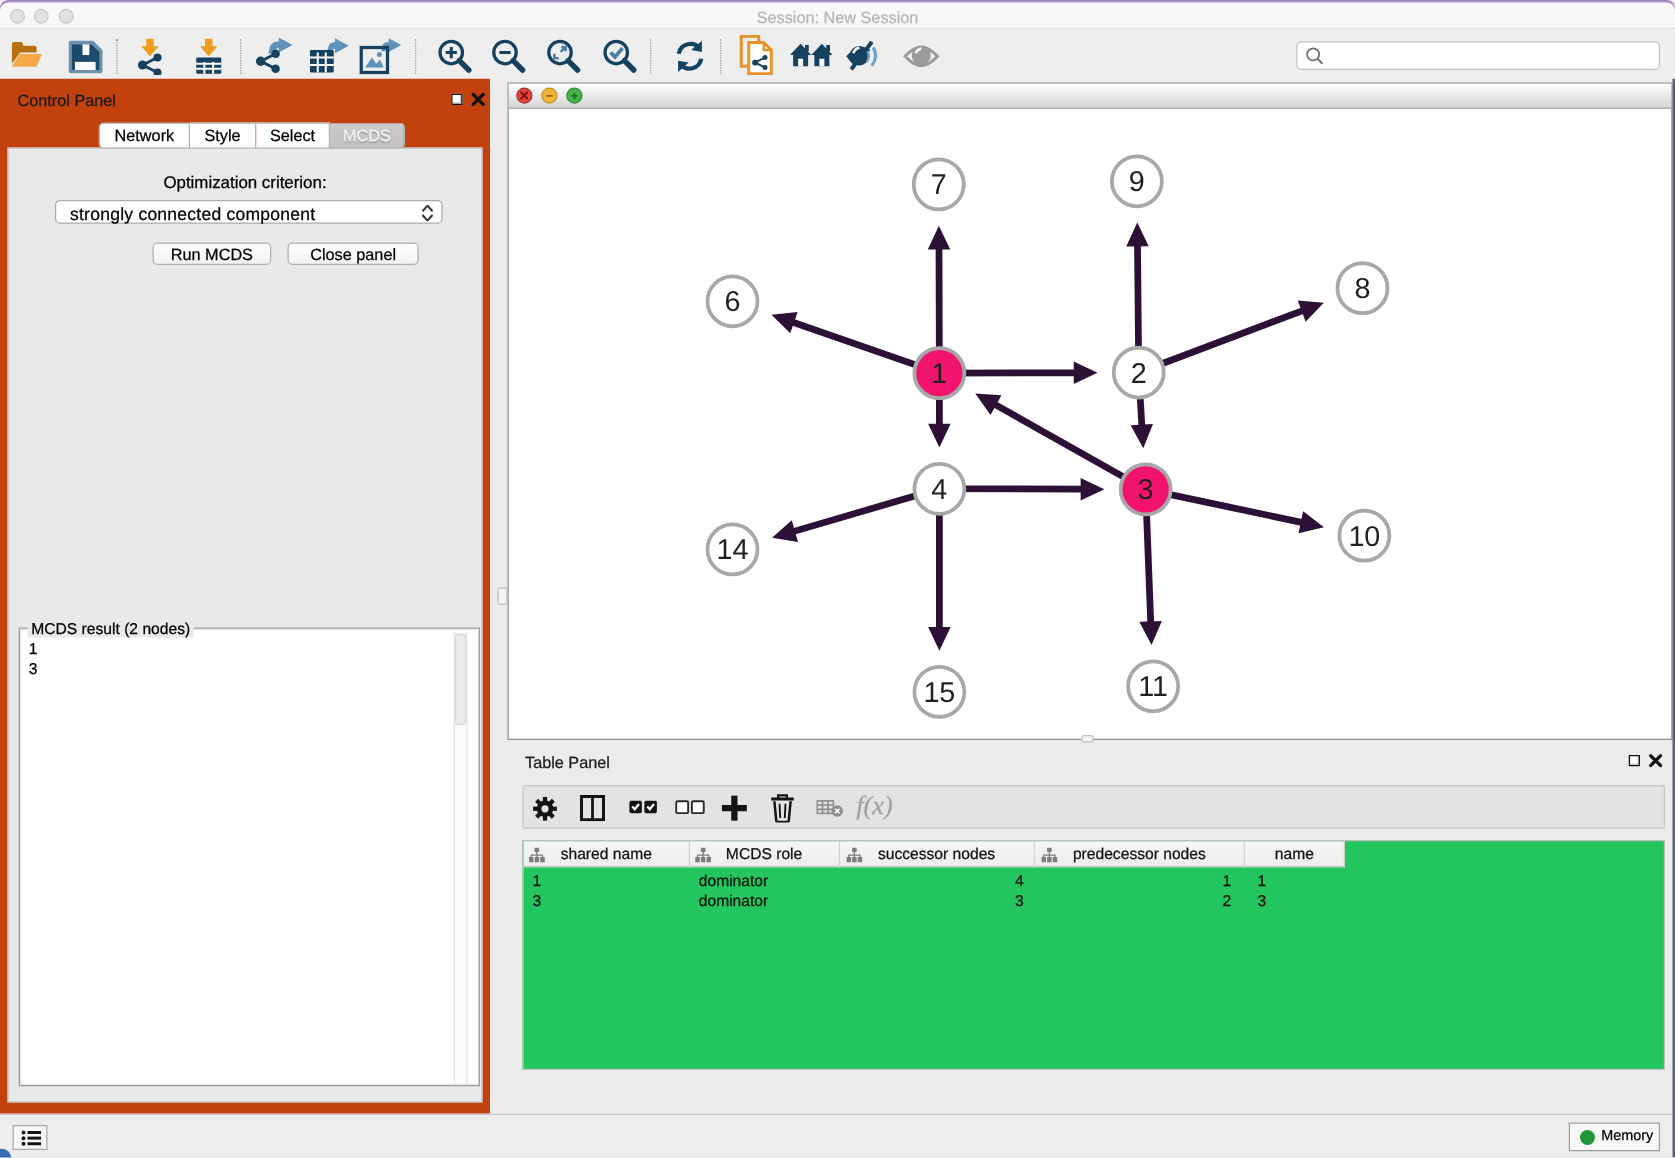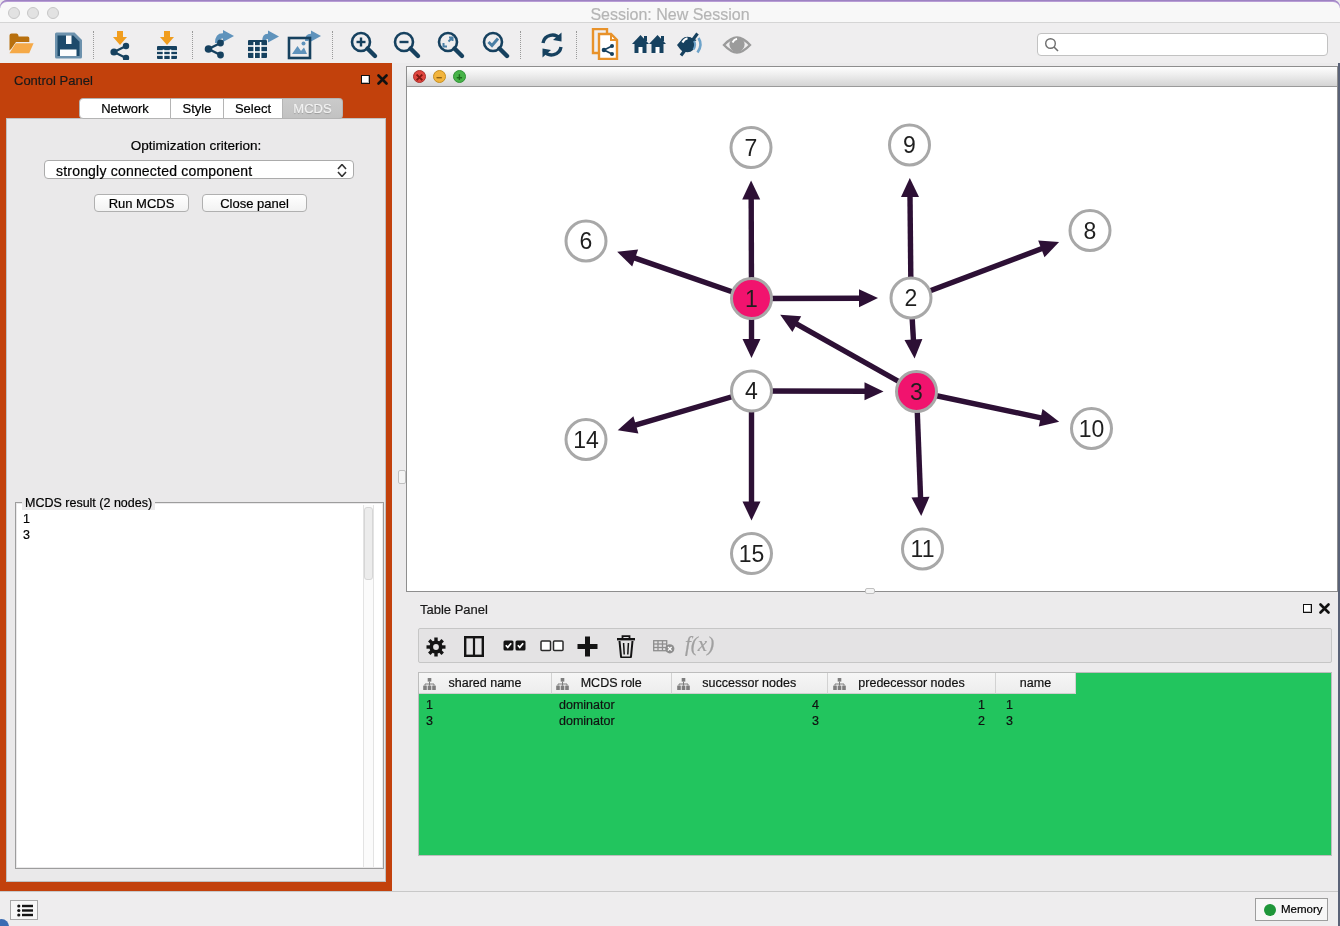--- a/index.html
+++ b/index.html
@@ -4,37 +4,37 @@
 <style>
   * { margin:0; padding:0; box-sizing:border-box; }
   html,body { width:1340px; height:926px; overflow:hidden; }
   body { font-family:"Liberation Sans", sans-serif; -webkit-text-stroke:0.2px; background:#ecebec; position:relative; }
   .abs { position:absolute; }
   
   #purple { left:0; top:0; width:1340px; height:8px; background:#b89cd5; border-radius:7px 7px 0 0; box-shadow:0 1px 0 #9d82c2 inset; }
   
   #titlebar { left:0; top:2px; width:1340px; height:21px; background:#f8f8f8; border-radius:7px 7px 0 0; border-bottom:1px solid #d5d5d5; }
   .tl { position:absolute; top:5px; width:12px; height:12px; border-radius:50%; background:#e2e2e2; border:1px solid #c7c7c7; }
-  #ttext { position:absolute; top:3.5px; left:0; width:100%; text-align:center; font-size:16px; color:#b5b5b5; }
+  #ttext { position:absolute; top:3.5px; left:0; width:100%; text-align:center; font-size:13px; color:#b5b5b5; }
   
   #toolbar { left:0; top:23px; width:1340px; height:40px; background:#efeeef; }
   .tbi { position:absolute; top:7px; }
   .vsep { position:absolute; top:8px; height:28px; width:0; border-left:1px dotted #9a9a9a; }
   #search { position:absolute; left:1037px; top:10px; width:291px; height:23px; background:#fff; border:1px solid #c2c2c2; border-radius:4px; }
   
   #cpanel { left:0; top:63px; width:392px; height:828px; background:#c2410c; }
   #cpanel h1 { font-size:13px; font-weight:normal; color:#1a1a1a; position:absolute; left:14px; top:10px; }
   .wicon-sq { position:absolute; width:9px; height:9px; border:1.5px solid #111; background:#fff; box-shadow:-1px -1px 0 #bbb inset; }
   #cp-border { position:absolute; left:6px; top:55px; width:380px; height:764px; border:1px solid #c0c0c0; background:#eae9ea; }
   .tabbar { position:absolute; display:flex; height:21px; }
   .tab { height:21px; background:#fff; border:1px solid #b4b4b4; border-left:none; font-size:13px; color:#000; text-align:center; line-height:19px; }
   .tab.first { border-left:1px solid #b4b4b4; border-radius:4px 0 0 4px; }
   .tab.last { border-radius:0 4px 4px 0; }
   .tab.selgray { background:linear-gradient(#cacaca,#c2c2c2); color:#f2f2f2; text-shadow:0 1px 1px #9a9a9a; }
-  .btn { position:absolute; background:linear-gradient(#ffffff,#f2f2f2); border:1px solid #b0b0b0; border-radius:4px; font-size:13px; color:#000; text-align:center; }
+  .btn { position:absolute; background:linear-gradient(#ffffff,#f2f2f2); border:1px solid #b0b0b0; border-radius:4px; font-size:13px; color:#000; text-align:center;margin-left:28px; }
   
   #netwin { left:406px; top:66px; width:932px; height:526px; border:1px solid #8e8e8e; background:#fff; }
   #nettitle { position:absolute; left:0; top:0; width:100%; height:20px; background:linear-gradient(#fefefe 0%,#ececec 45%,#d4d4d4 100%); border-bottom:1px solid #9a9a9a; }
   #nettitle .t { position:absolute; width:100%; text-align:center; top:3px; font-size:13px; color:#000; }
   .mtl { position:absolute; top:3px; width:13px; height:13px; border-radius:50%; font-size:10px; line-height:13px; text-align:center; font-weight:bold; }
   
   #tpanel { left:406px; top:597px; width:934px; height:294px; background:#ecebec; }
   #tpanel h1 { font-size:13px; font-weight:normal; color:#1a1a1a; position:absolute; left:14px; top:5px; }
   #ttoolbar { position:absolute; left:12px; top:31px; width:914px; height:35px; background:#e4e3e4; border:1px solid #c6c6c6; border-radius:2px; }
   #ttable { position:absolute; left:12px; top:75px; width:914px; height:184px; background:#22c55e; border:1px solid #bdbdbd; }
@@ -199,21 +199,21 @@
 </div>
 </div>
 <div id="cpanel" class="abs">
 <h1>Control Panel</h1>
 <div class="wicon-sq" style="left:361px; top:12px;"></div>
 <svg style="position:absolute; left:377px; top:11px;" width="11" height="11" viewBox="0 0 11 11">
       <path d="M1.5 1.5 L9.5 9.5 M9.5 1.5 L1.5 9.5" stroke="#111" stroke-width="2.6" stroke-linecap="round"></path>
     </svg>
 <div id="cp-border"></div>
 <div class="tabbar" style="left:79px; top:35px;">
-  <div class="tab first" style="width:92px;">Network</div>
+  <div class="tab first" style="width:73px;">Network</div>
   <div class="tab" style="width:53px;">Style</div>
   <div class="tab" style="width:59px;">Select</div>
   <div class="tab last selgray" style="width:60px;">MCDS</div>
 </div>
 <div class="abs" style="left:0; top:75px; width:392px; text-align:center; font-size:13.5px; color:#000;">Optimization criterion:</div>
 <div class="abs" style="left:44px; top:97px; width:310px; height:19px; background:#fff; border:1px solid #ababab; border-radius:4px; font-size:14px; color:#000;">
   <span style="position:absolute; left:11px; top:2px; letter-spacing:0.2px;">strongly connected component</span>
   <svg width="10" height="13" viewBox="0 0 10 13" style="position:absolute; right:6px; top:3px;">
     <path d="M1 5 L5 0.5 L9 5" fill="none" stroke="#333" stroke-width="1.6"></path>
     <path d="M1 8 L5 12.5 L9 8" fill="none" stroke="#333" stroke-width="1.6"></path>

